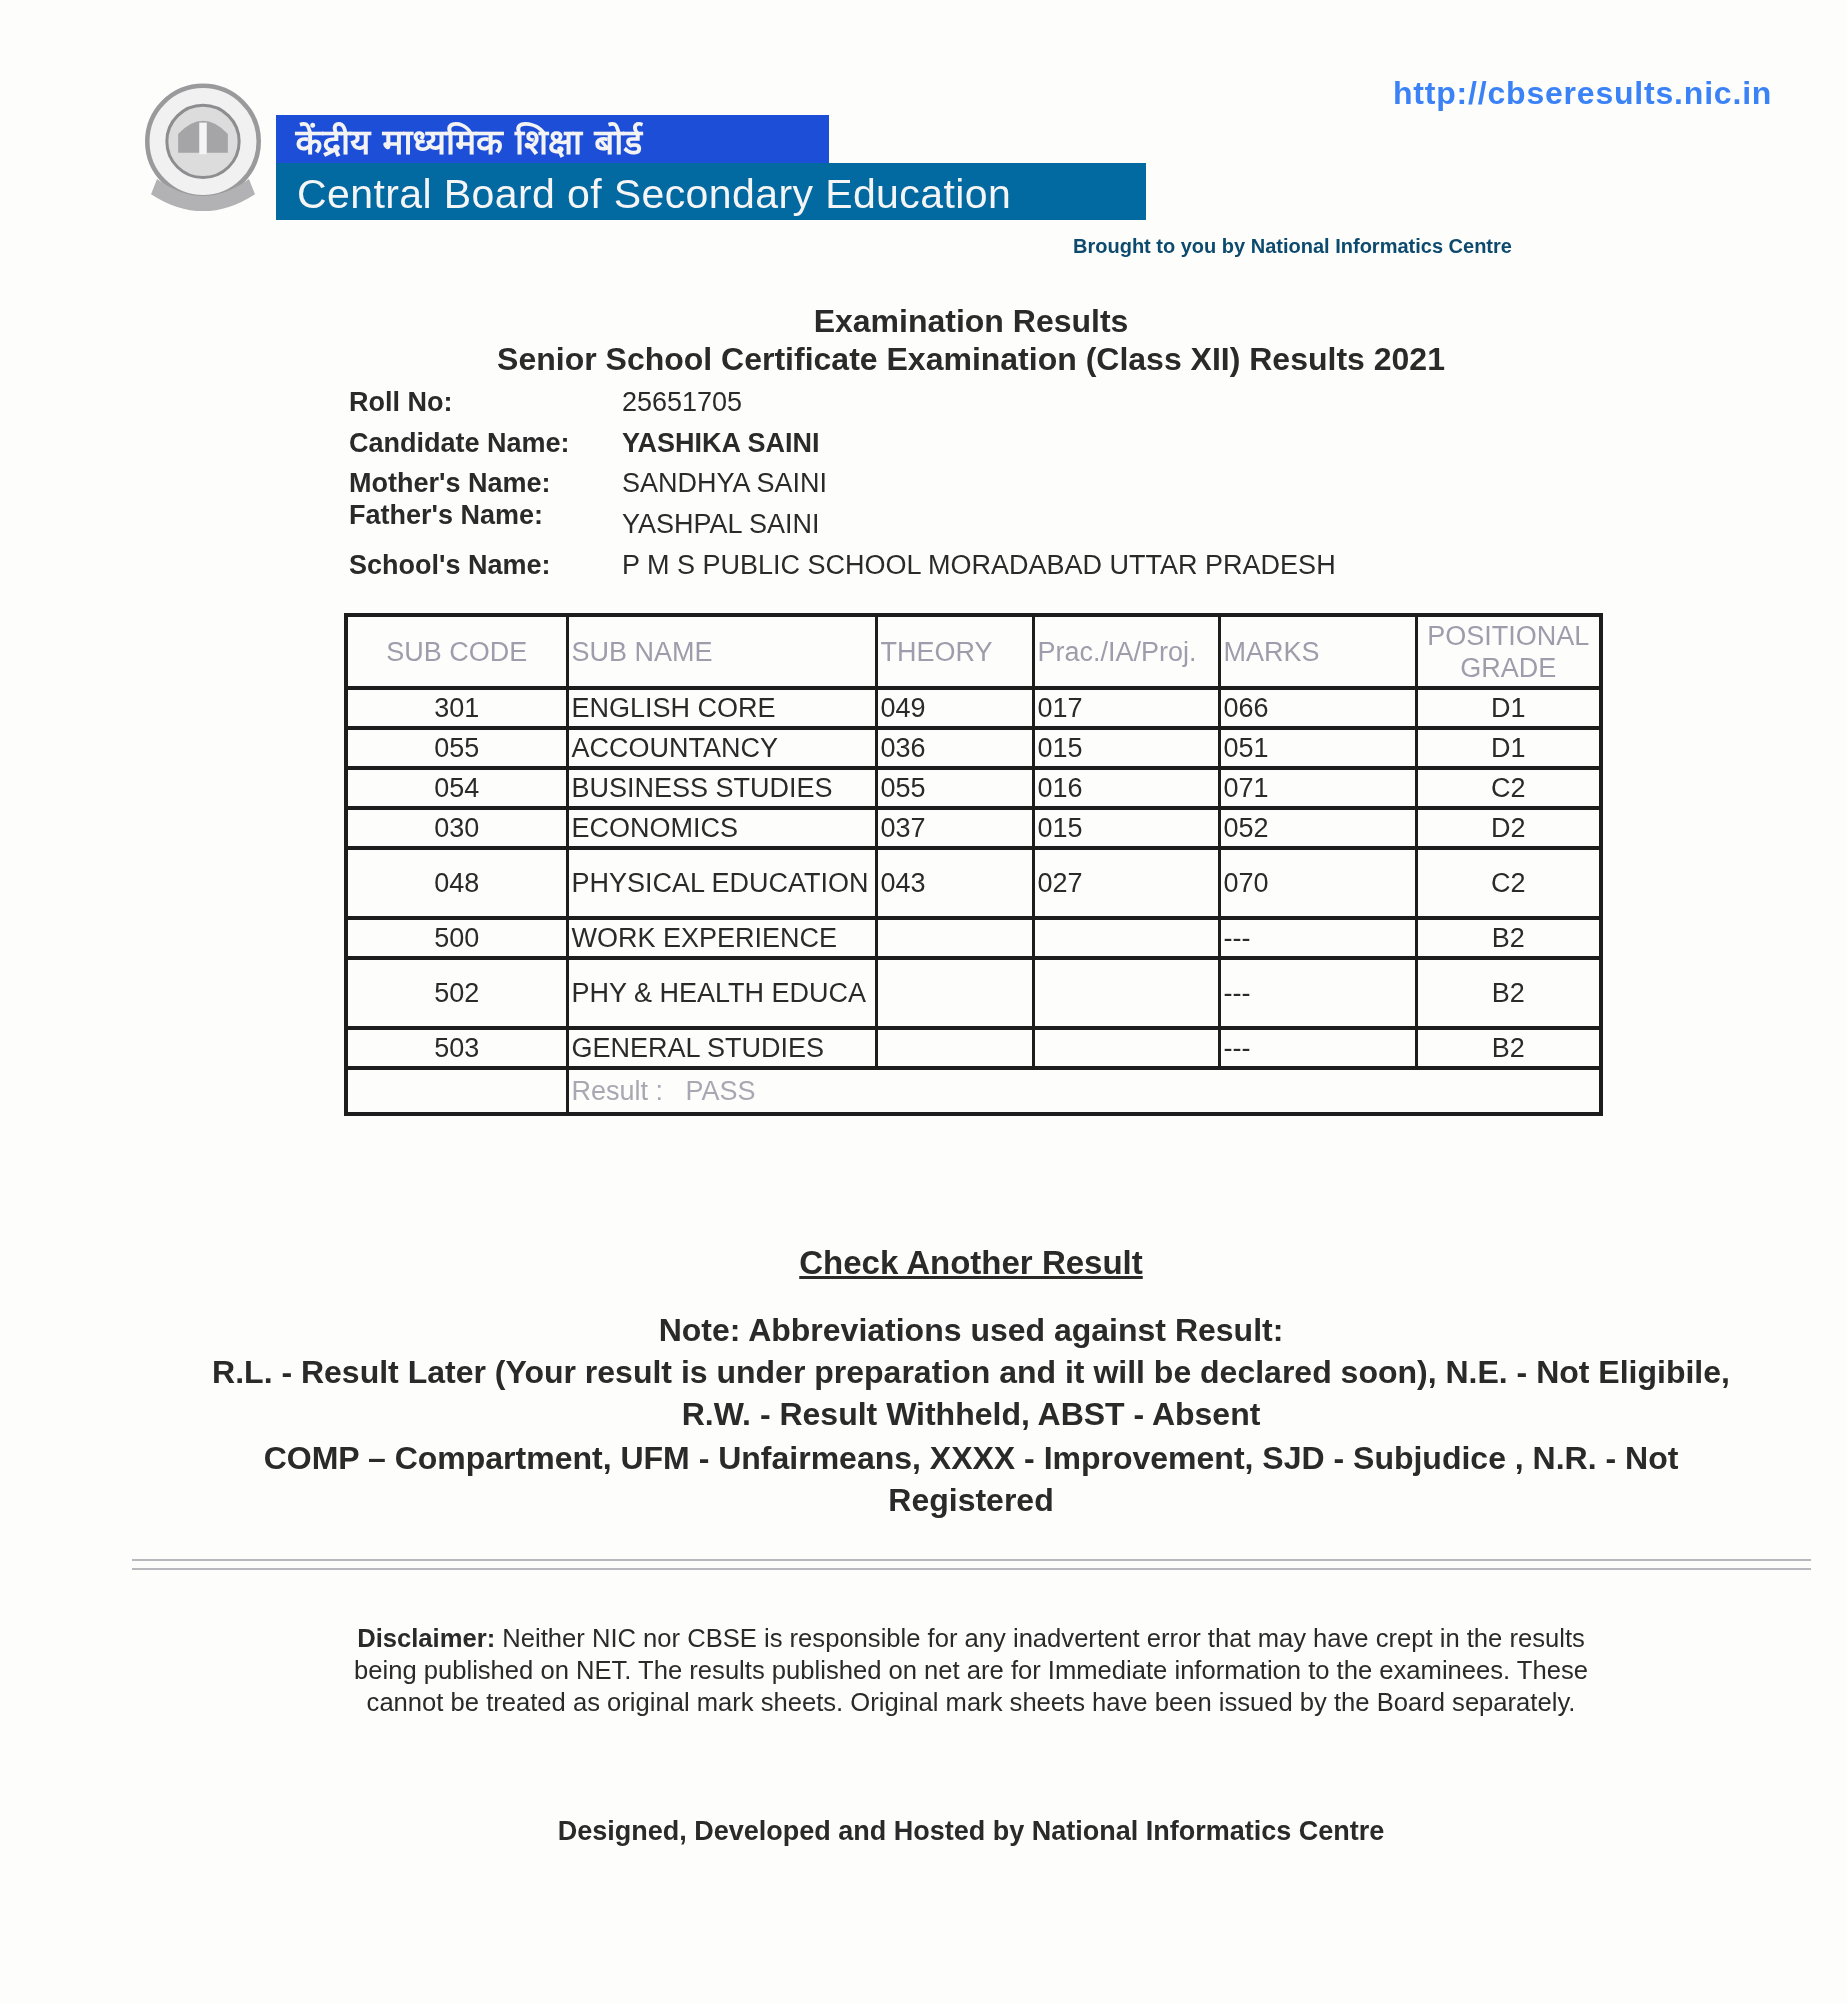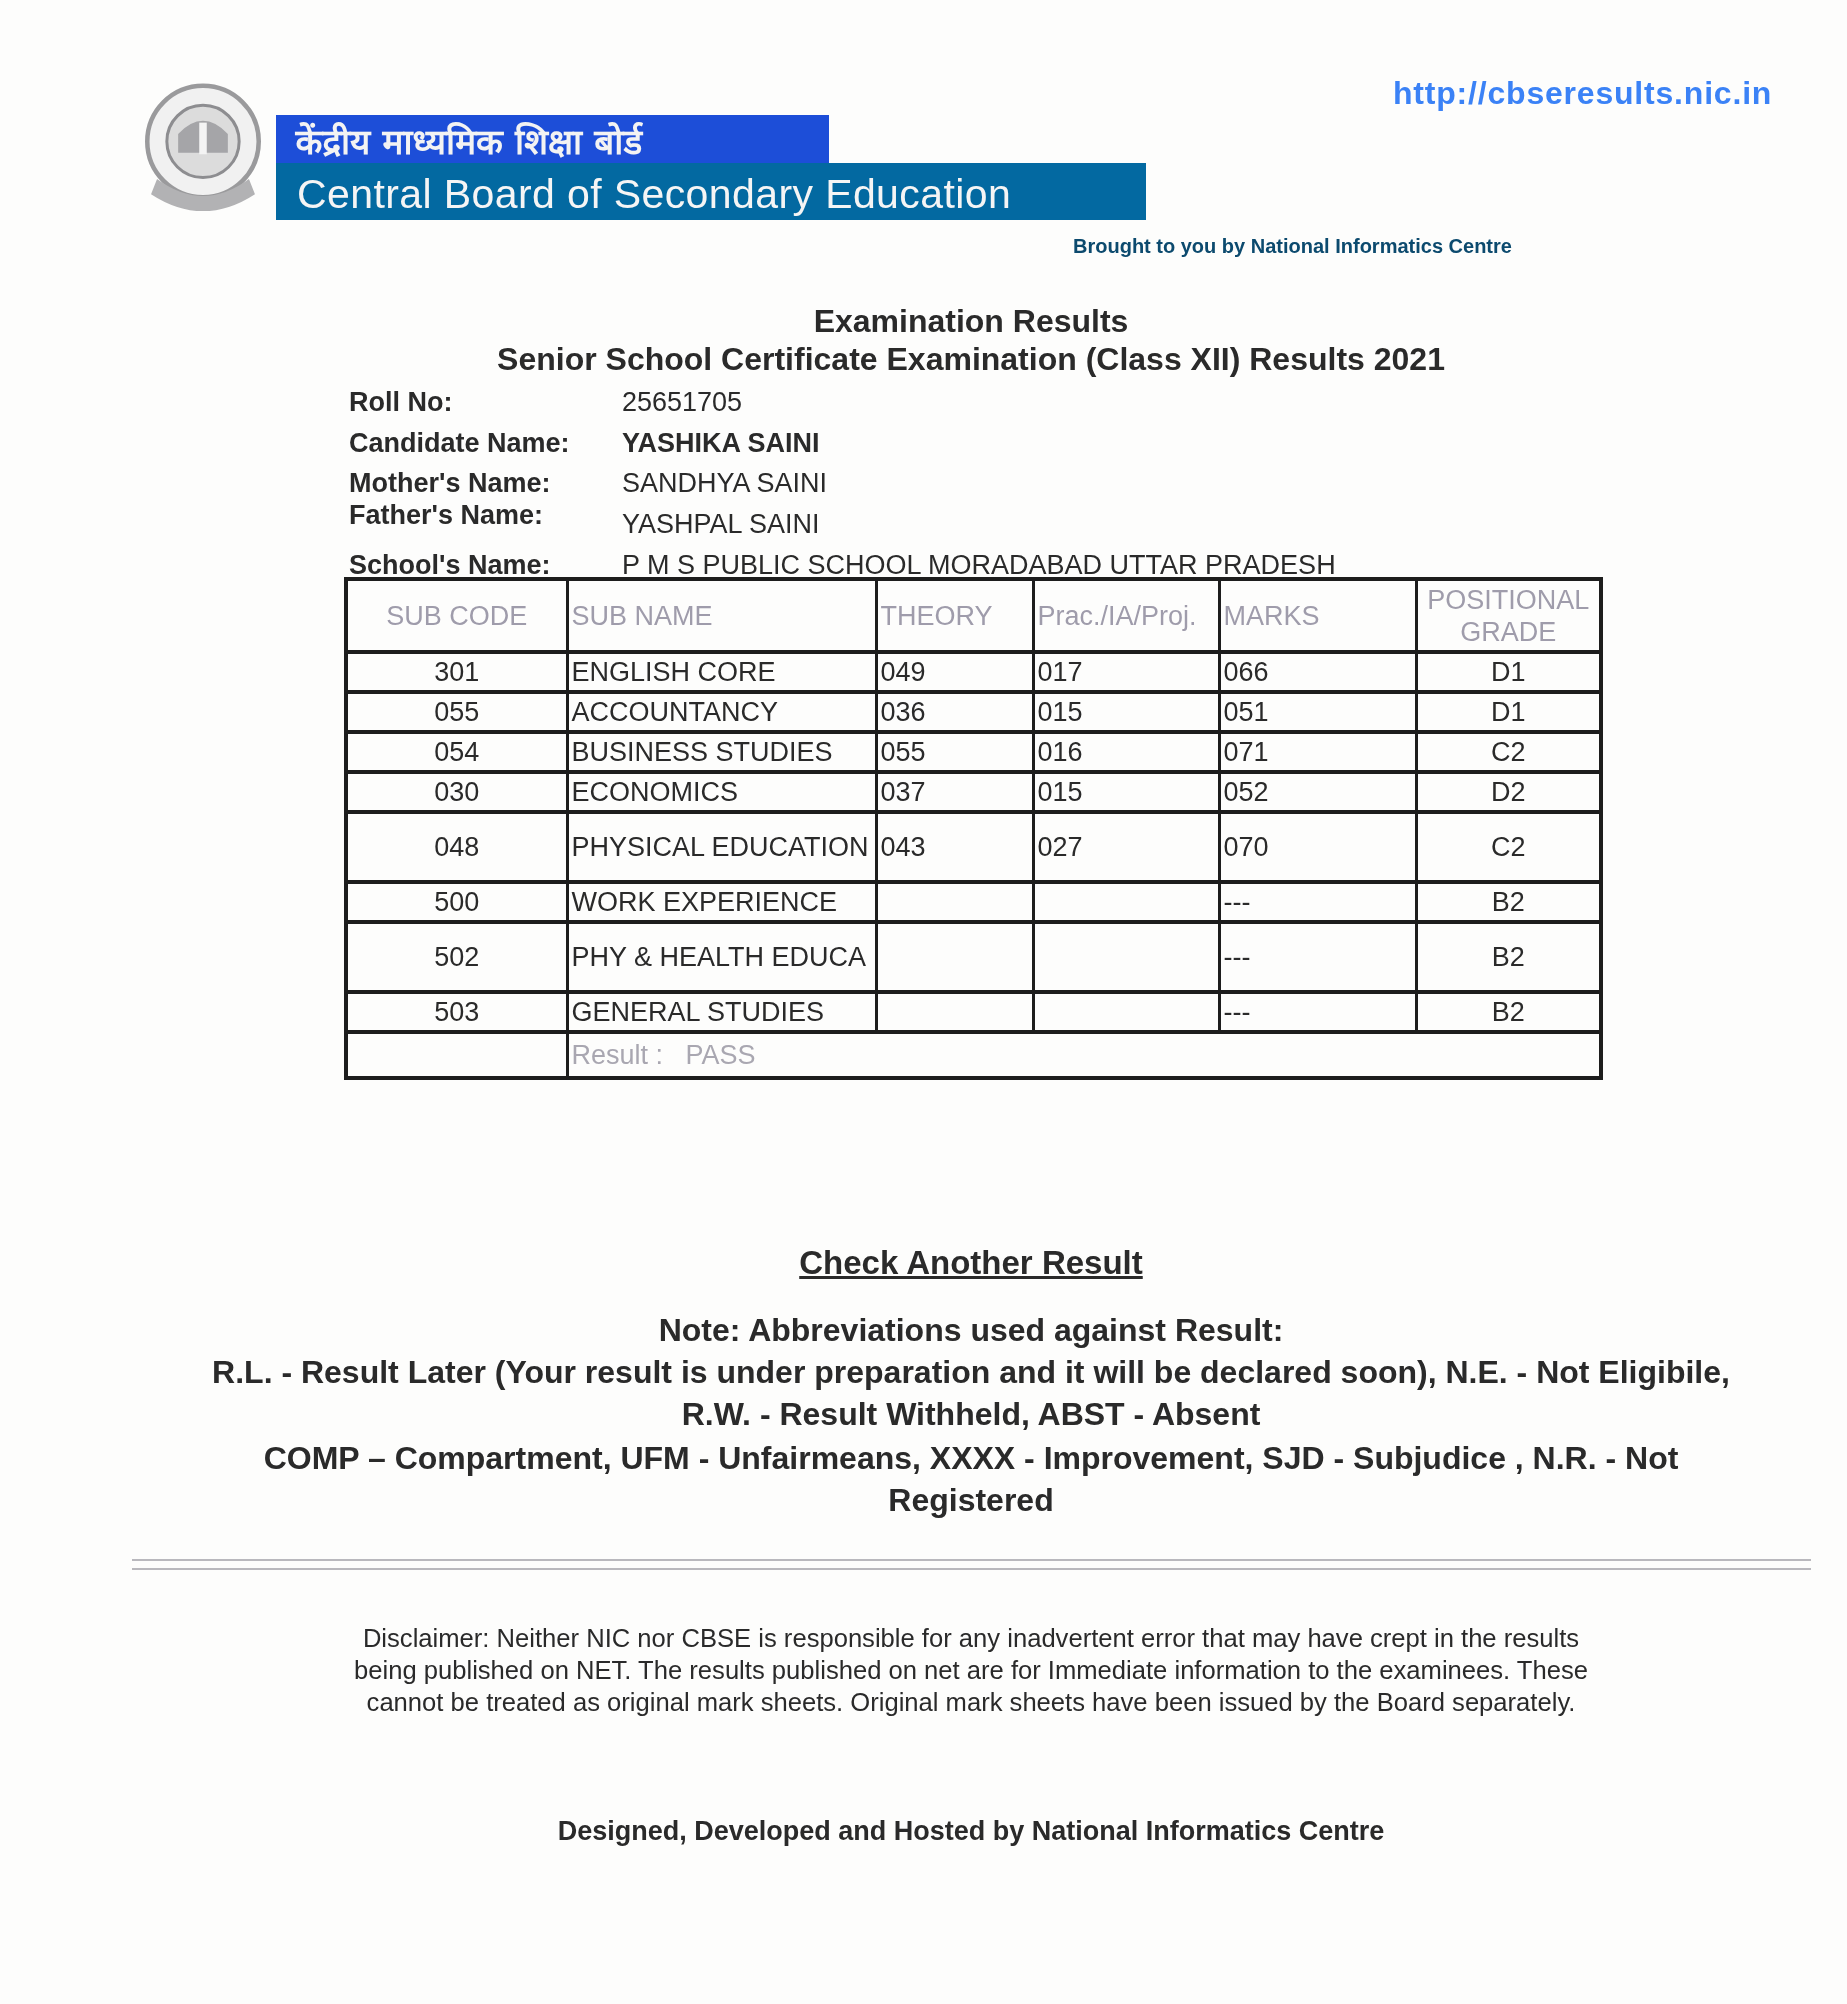--- a/index.html
+++ b/index.html
@@ -24,21 +24,21 @@
   .title1 { left: 0; width: 1942px; top: 303px; text-align: center; font-size: 32px; font-weight: bold; }
   .title2 { left: 0; width: 1942px; top: 341px; text-align: center; font-size: 32px; font-weight: bold; }
 
   
   .info-label { left: 349px; font-size: 27px; font-weight: bold; white-space: nowrap; }
   .info-value { left: 622px; font-size: 27px; white-space: nowrap; }
   .info-value.bold { font-weight: bold; }
 
   
   table.marks {
-    position: absolute; left: 344px; top: 577px; width: 1256px;
+    position: absolute; left: 344px; top: 613px; width: 1256px;
     border-collapse: collapse; border: 4.5px solid #1d1d1d;
     table-layout: fixed;
     padding-left: 32px;
   }
   table.marks td, table.marks th {
     border-left: 3px solid #1d1d1d; border-right: 3px solid #1d1d1d;
     border-top: 4.5px solid #1d1d1d; border-bottom: 4.5px solid #1d1d1d;
     font-size: 27px; padding: 0 3px; vertical-align: middle; line-height: 32px;
     font-weight: normal;
   }
@@ -48,21 +48,21 @@
   table.marks tr.r2 td { height: 66px; }
   table.marks tr.res td { height: 42px; }
   .result-text { color: #a9a7b1; }
 
   
   .check { left: 0; width: 1942px; top: 1244px; text-align: center; font-size: 33px; font-weight: bold; }
   .check span { text-decoration: underline; cursor: pointer; }
   .note { left: 0; width: 1942px; text-align: center; font-size: 32px; font-weight: bold; white-space: nowrap; }
   .rule { left: 132px; width: 1679px; height: 1.5px; background: #b9b8bd; }
   .disclaimer { left: 331px; width: 1280px; top: 1622px; text-align: center; font-size: 25.6px; line-height: 32px; }
-  .disclaimer b { font-weight: normal; }
+  .disclaimer b { font-weight: bold; }
   .designed { left: 0; width: 1942px; top: 1816px; text-align: center; font-size: 27px; font-weight: bold; }
 </style>
 </head>
 <body>
 
 <div class="abs logo">
   <svg width="122" height="139" viewBox="0 0 162 184">
     <circle cx="81" cy="80" r="74" fill="#f1f1f1" stroke="#9a9a9c" stroke-width="6"></circle>
     <circle cx="81" cy="80" r="48" fill="#dcdcdc" stroke="#8d8d90" stroke-width="4"></circle>
     <path d="M48 95 L48 70 Q81 35 114 70 L114 95 Z" fill="#a5a5a8"></path>

